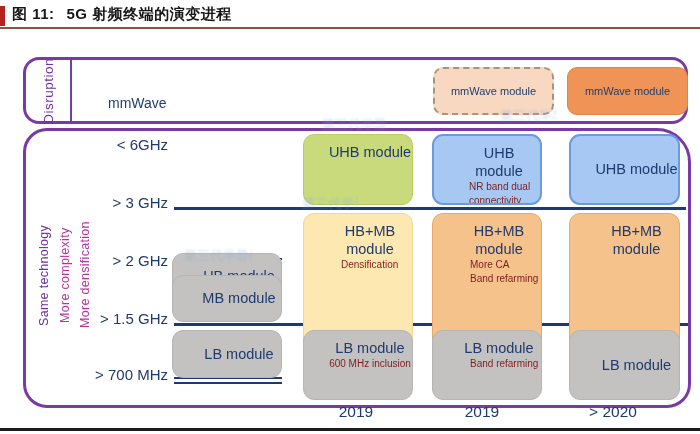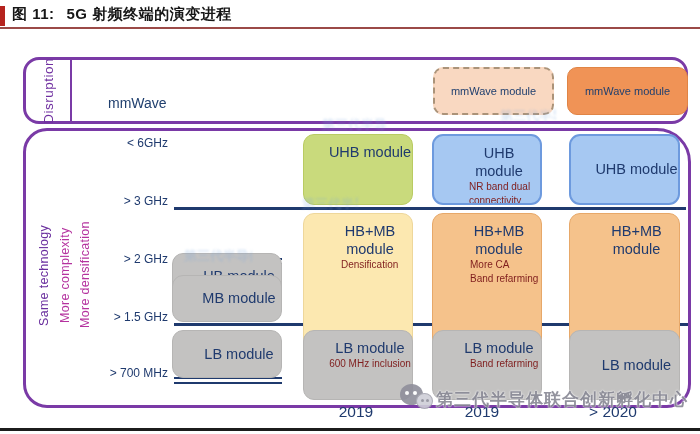--- a/index.html
+++ b/index.html
@@ -30,21 +30,21 @@
   #mm-dashed{left:407px;background:#f9d8c1;border:2px dashed #ab9379;}
   #mm-solid{left:541px;background:#f09356;border:1px solid #e08445;}
 
   
   #evolution-sidebar{position:absolute;left:8px;top:78px;height:132px;width:62px;display:flex;flex-direction:row;}
   #evolution-sidebar .rot{flex:1;display:flex;align-items:center;justify-content:center;font-size:12.5px;letter-spacing:.3px;text-align:center;}
   #evolution-sidebar .c0{color:#6a2f9e;}
   #evolution-sidebar .c1{color:#b5339f;}
   #evolution-sidebar .c2{color:#b5339f;}
 
-  .freq{position:absolute;left:20px;width:122px;text-align:right;font-size:12px;color:#1f3a6e;white-space:nowrap;}
+  .freq{position:absolute;left:20px;width:122px;text-align:right;font-size:15px;color:#1f3a6e;white-space:nowrap;}
   #freq-0{top:5px;}  #freq-1{top:63px;}  #freq-2{top:121px;}  #freq-3{top:179px;}  #freq-4{top:235px;}
 
   
   .fline{position:absolute;background:#1f3a6e;height:3px;}
   #line-3ghz{left:148px;top:76px;width:512px;}
   #line-15ghz{left:148px;top:192px;width:514px;}
   .fline-double{position:absolute;left:148px;width:108px;height:7px;background:transparent;
     border-top:2px solid #1f3a6e;border-bottom:2px solid #1f3a6e;box-sizing:border-box;}
   #line-2ghz{top:127px;}
   #line-700mhz{top:246px;}
@@ -192,28 +192,15 @@
 
   <div id="year-1" class="year">2019</div>
   <div id="year-2" class="year">2019</div>
   <div id="year-3" class="year">&gt; 2020</div>
 
   <div id="ghost-1" class="ghost">第三代半导体联合创新孵化中心</div>
   <div id="ghost-2" class="ghost">第三代半导体联合创新孵化中心</div>
   <div id="ghost-3" class="ghost">第三代半导体联合创新孵化中心</div>
   <div id="ghost-4" class="ghost">第三代半导体联合创新孵化中心</div>
 
-  <div id="wm">
-    <div id="wm-logo">
-      <div id="bub-big" class="bub">
-        <div class="eye e1"></div>
-          <div class="eye e2"></div>
-      </div>
-      <div id="bub-small" class="bub">
-        <div class="eye e1"></div>
-          <div class="eye e2"></div>
-      </div>
-    </div>
-    <div id="wm-text">第三代半导体联合创新孵化中心</div>
-  </div>
 
   <div id="bottom-rule"></div>
 </div>
 
 </body></html>

